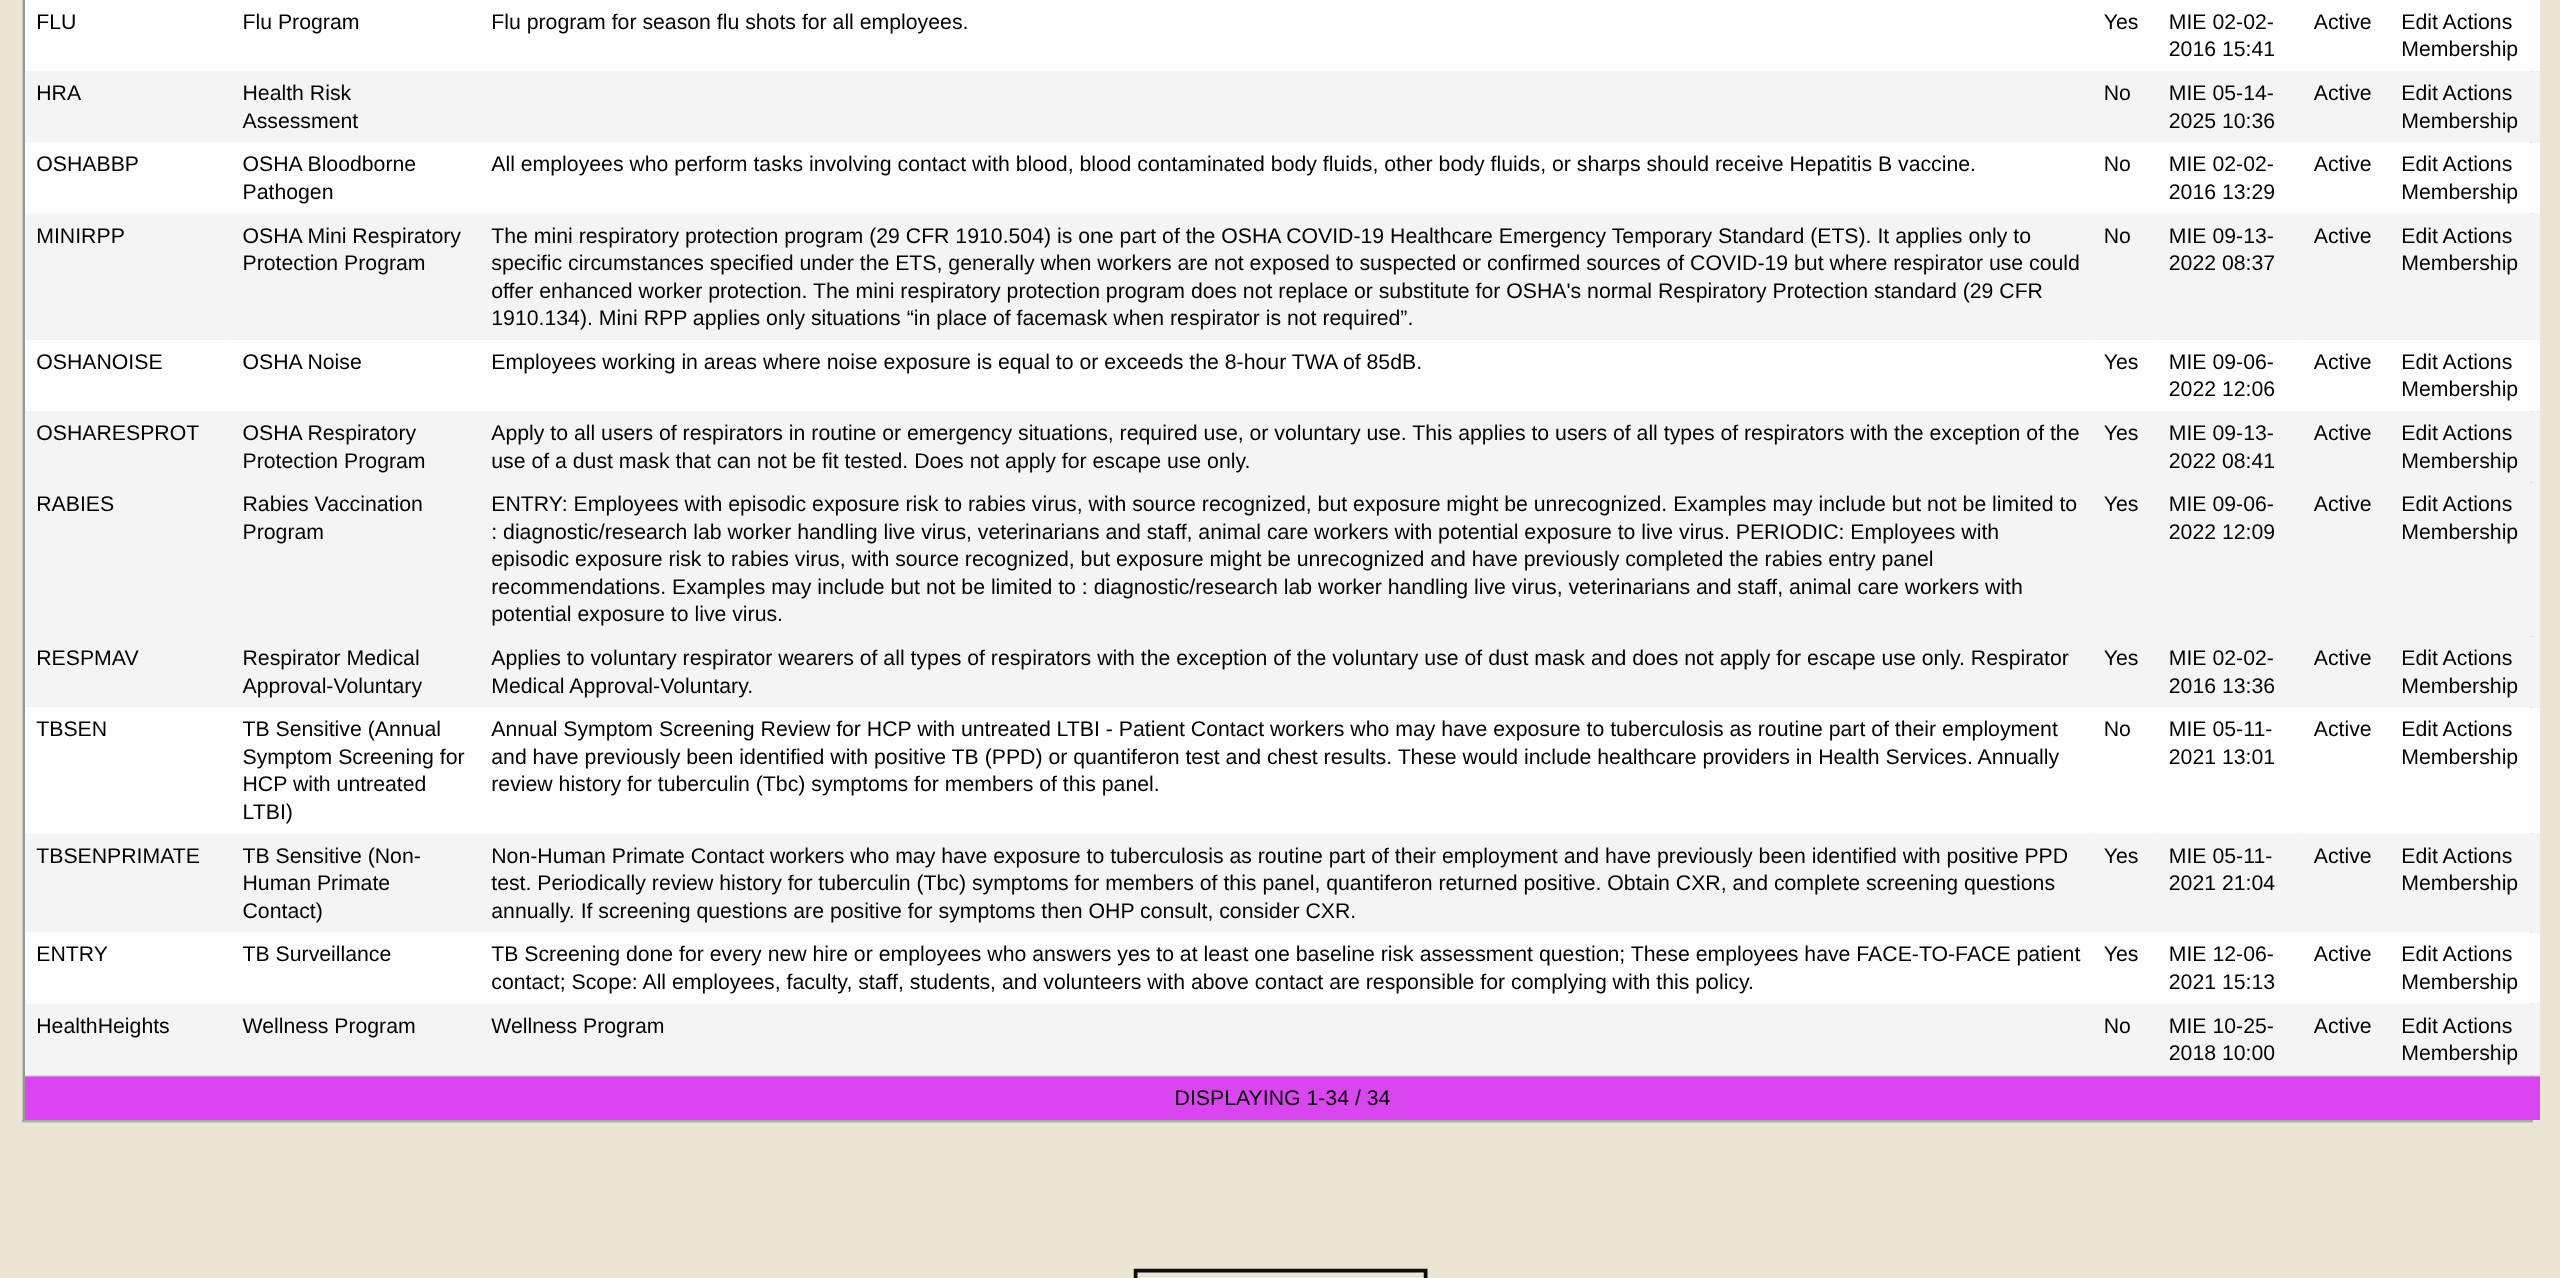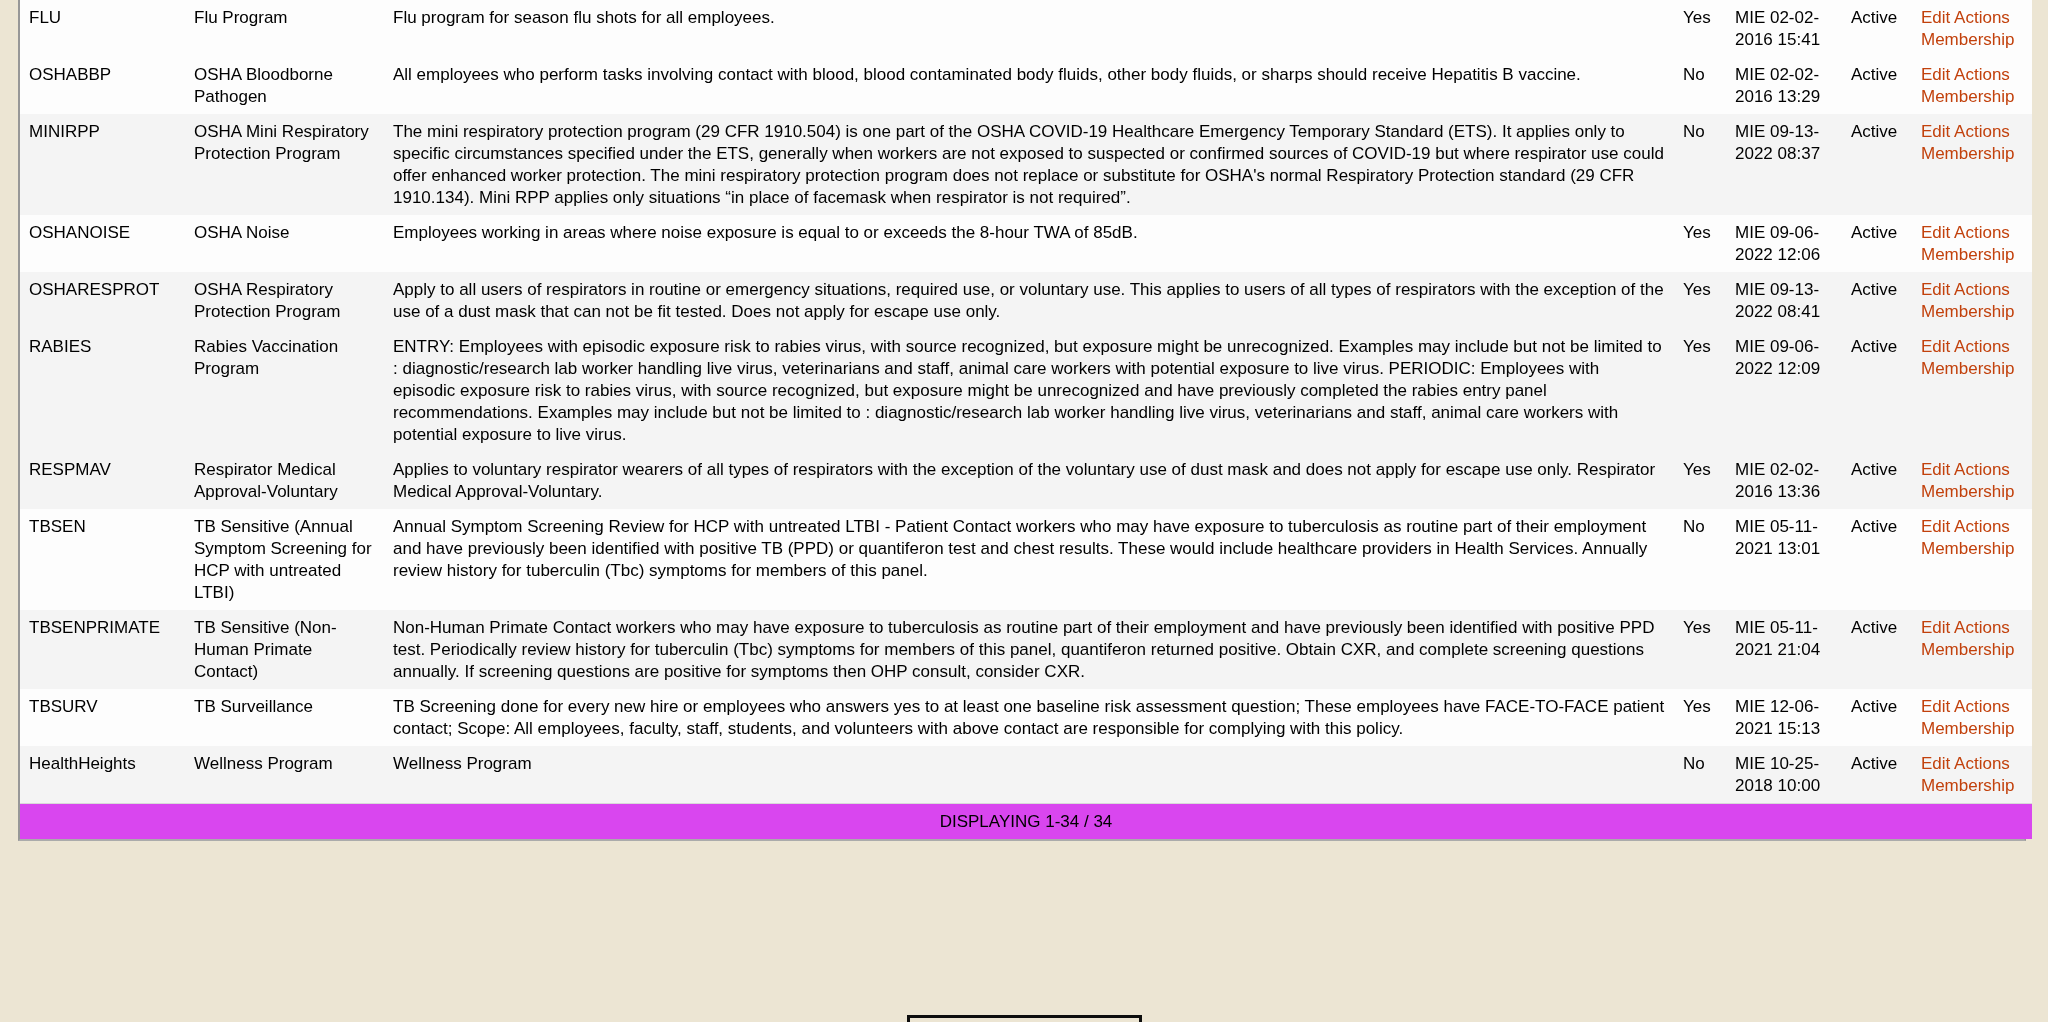--- a/index.html
+++ b/index.html
@@ -30,21 +30,21 @@
     table-layout: fixed;
   }
   table.panels td {
     vertical-align: top;
     padding: 7px 8px 6px 9px;
     word-wrap: break-word;
   }
   tr.row-odd  { background: #fdfdfd; }
   tr.row-even { background: #f4f4f4; }
   td.actions a, td.actions a:visited {
-    color: #c2410c;
+    color: #000000;
     text-decoration: none;
     cursor: pointer;
   }
   tr.pagination-row td {
     background: #d946ef;
     border-top: 1px solid #d9d9d9;
     text-align: center;
     padding: 7px 0 6px;
   }
   .tools-bar {
@@ -82,20 +82,29 @@
     <tbody id="panel-rows">
         <tr class="row-odd">
           <td>FLU</td>
           <td>Flu Program</td>
           <td>Flu program for season flu shots for all employees.</td>
           <td>Yes</td>
           <td>MIE 02-02-2016 15:41</td>
           <td>Active</td>
           <td class="actions"><a href="#">Edit</a> <a href="#">Actions</a> <a href="#">Membership</a></td>
         </tr>
+        <tr class="row-even">
+          <td>HRA</td>
+          <td>Health Risk Assessment</td>
+          <td></td>
+          <td>No</td>
+          <td>MIE 05-14-2025 10:36</td>
+          <td>Active</td>
+          <td class="actions"><a href="#">Edit</a> <a href="#">Actions</a> <a href="#">Membership</a></td>
+        </tr>
         <tr class="row-odd">
           <td>OSHABBP</td>
           <td>OSHA Bloodborne Pathogen</td>
           <td>All employees who perform tasks involving contact with blood, blood contaminated body fluids, other body fluids, or sharps should receive Hepatitis B vaccine.</td>
           <td>No</td>
           <td>MIE 02-02-2016 13:29</td>
           <td>Active</td>
           <td class="actions"><a href="#">Edit</a> <a href="#">Actions</a> <a href="#">Membership</a></td>
         </tr>
         <tr class="row-even">
@@ -155,21 +164,21 @@
         <tr class="row-even">
           <td>TBSENPRIMATE</td>
           <td>TB Sensitive (Non-Human Primate Contact)</td>
           <td>Non-Human Primate Contact workers who may have exposure to tuberculosis as routine part of their employment and have previously been identified with positive PPD test. Periodically review history for tuberculin (Tbc) symptoms for members of this panel, quantiferon returned positive. Obtain CXR, and complete screening questions annually. If screening questions are positive for symptoms then OHP consult, consider CXR.</td>
           <td>Yes</td>
           <td>MIE 05-11-2021 21:04</td>
           <td>Active</td>
           <td class="actions"><a href="#">Edit</a> <a href="#">Actions</a> <a href="#">Membership</a></td>
         </tr>
         <tr class="row-odd">
-          <td>TBSURV</td>
+          <td>ENTRY</td>
           <td>TB Surveillance</td>
           <td>TB Screening done for every new hire or employees who answers yes to at least one baseline risk assessment question; These employees have FACE-TO-FACE patient contact; Scope: All employees, faculty, staff, students, and volunteers with above contact are responsible for complying with this policy.</td>
           <td>Yes</td>
           <td>MIE 12-06-2021 15:13</td>
           <td>Active</td>
           <td class="actions"><a href="#">Edit</a> <a href="#">Actions</a> <a href="#">Membership</a></td>
         </tr>
         <tr class="row-even">
           <td>HealthHeights</td>
           <td>Wellness Program</td>

